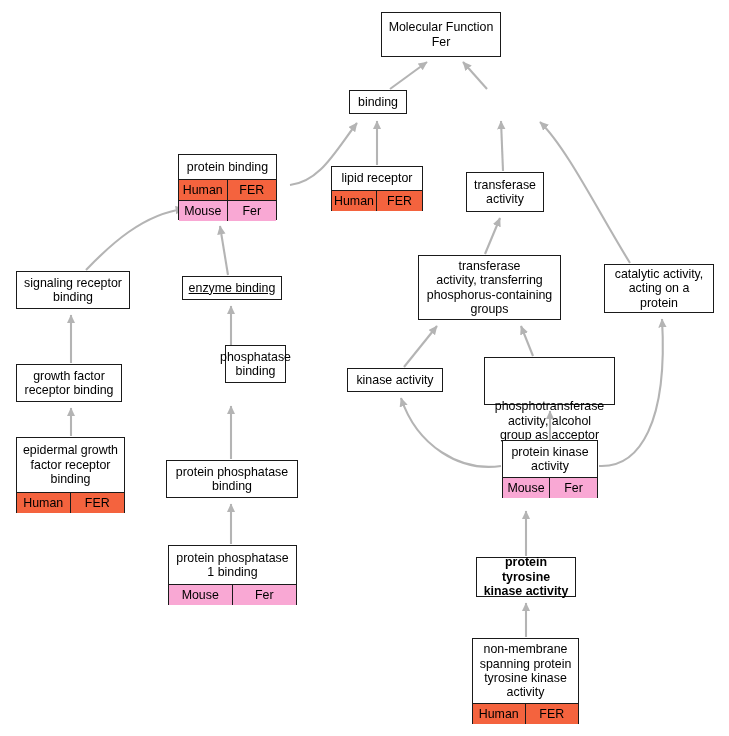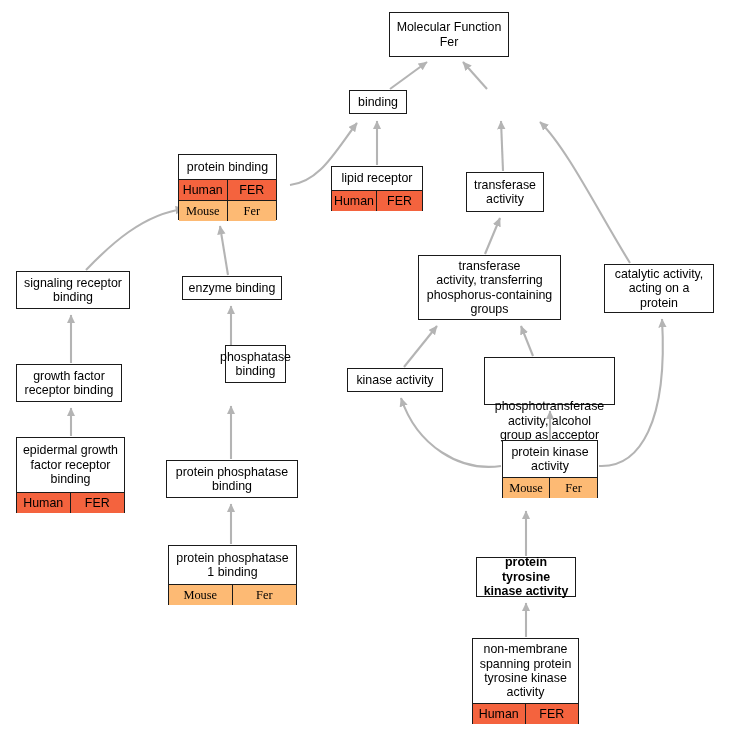--- a/index.html
+++ b/index.html
@@ -7,21 +7,21 @@
   #canvas{position:relative;width:729px;height:736px;background:#fff;overflow:hidden;}
   #edges{position:absolute;left:0;top:0;width:729px;height:736px;}
   .node{position:absolute;box-sizing:border-box;border:1.6px solid #1a1a1a;background:#ffffff;}
   .node .title{display:flex;align-items:center;justify-content:center;text-align:center;
     font-size:12.4px;line-height:14.4px;color:#000;padding:3px 5px;box-sizing:border-box;}
   .annrow{display:flex;border-top:1.6px solid #1a1a1a;}
   .annrow .cell{flex:1 1 50%;text-align:center;font-size:12.4px;line-height:18px;
     color:#000;box-sizing:border-box;padding:1px 0;}
   .annrow .cell.left{border-right:1.6px solid #1a1a1a;}
   .ann-human{background:#f4633e;}
-  .ann-mouse{background:#fdba74;font-family:Liberation Serif, serif;}
+  .ann-mouse{background:#f9a8d4;}
 </style>
 </head>
 <body>
 
 <div id="canvas">
   <svg id="edges" viewBox="0 0 729 736">
     <defs>
       <marker id="ah" markerWidth="11" markerHeight="11" refX="8.4" refY="4.2" orient="auto" markerUnits="userSpaceOnUse">
         <path d="M0,0 L9,4.2 L0,8.4 z" fill="#b4b4b4"></path>
       </marker>
@@ -64,21 +64,21 @@
 
       <path d="M599,466 C640,468 668,422 662,319"></path>
 
       <path d="M231,544 L231,504"></path>
 
       <path d="M526,556 L526,511"></path>
 
       <path d="M526,637 L526,603"></path>
     </g>
   </svg>
-<div class="node" style="left: 381px; top: 12px; width: 120px; height: 45px; margin-left: 8px;">
+<div class="node" style="left: 381px; top: 12px; width: 120px; height: 45px;">
       <div class="title" style="height: 43px;">Molecular Function<br>Fer</div>
     </div>
     <div class="node" style="left: 349px; top: 90px; width: 58px; height: 24px;">
       <div class="title" style="height: 22px;">binding</div>
     </div>
     <div class="node" style="left: 178px; top: 154px; width: 99px; height: 66px;">
       <div class="title" style="height: 24px;">protein binding</div>
       <div class="annrow">
         <div class="cell left ann-human">Human</div>
         <div class="cell ann-human">FER</div>
@@ -95,21 +95,21 @@
         <div class="cell ann-human">FER</div>
       </div>
     </div>
     <div class="node" style="left: 466px; top: 172px; width: 78px; height: 40px;">
       <div class="title" style="height: 38px;">transferase<br>activity</div>
     </div>
     <div class="node" style="left: 16px; top: 271px; width: 114px; height: 38px;">
       <div class="title" style="height: 36px;">signaling receptor<br>binding</div>
     </div>
     <div class="node" style="left: 182px; top: 276px; width: 100px; height: 24px;">
-      <div class="title" style="height: 22px;">enzyme binding</div>
+      <div class="title" style="height: 22px; text-decoration: underline;">enzyme binding</div>
     </div>
     <div class="node" style="left: 418px; top: 255px; width: 143px; height: 65px;">
       <div class="title" style="height: 63px;">transferase<br>activity, transferring<br>phosphorus-containing<br>groups</div>
     </div>
     <div class="node" style="left: 16px; top: 364px; width: 106px; height: 38px;">
       <div class="title" style="height: 36px;">growth factor<br>receptor binding</div>
     </div>
     <div class="node" style="left: 604px; top: 264px; width: 110px; height: 49px;">
       <div class="title" style="height: 47px;">catalytic activity,<br>acting on a<br>protein</div>
     </div>

